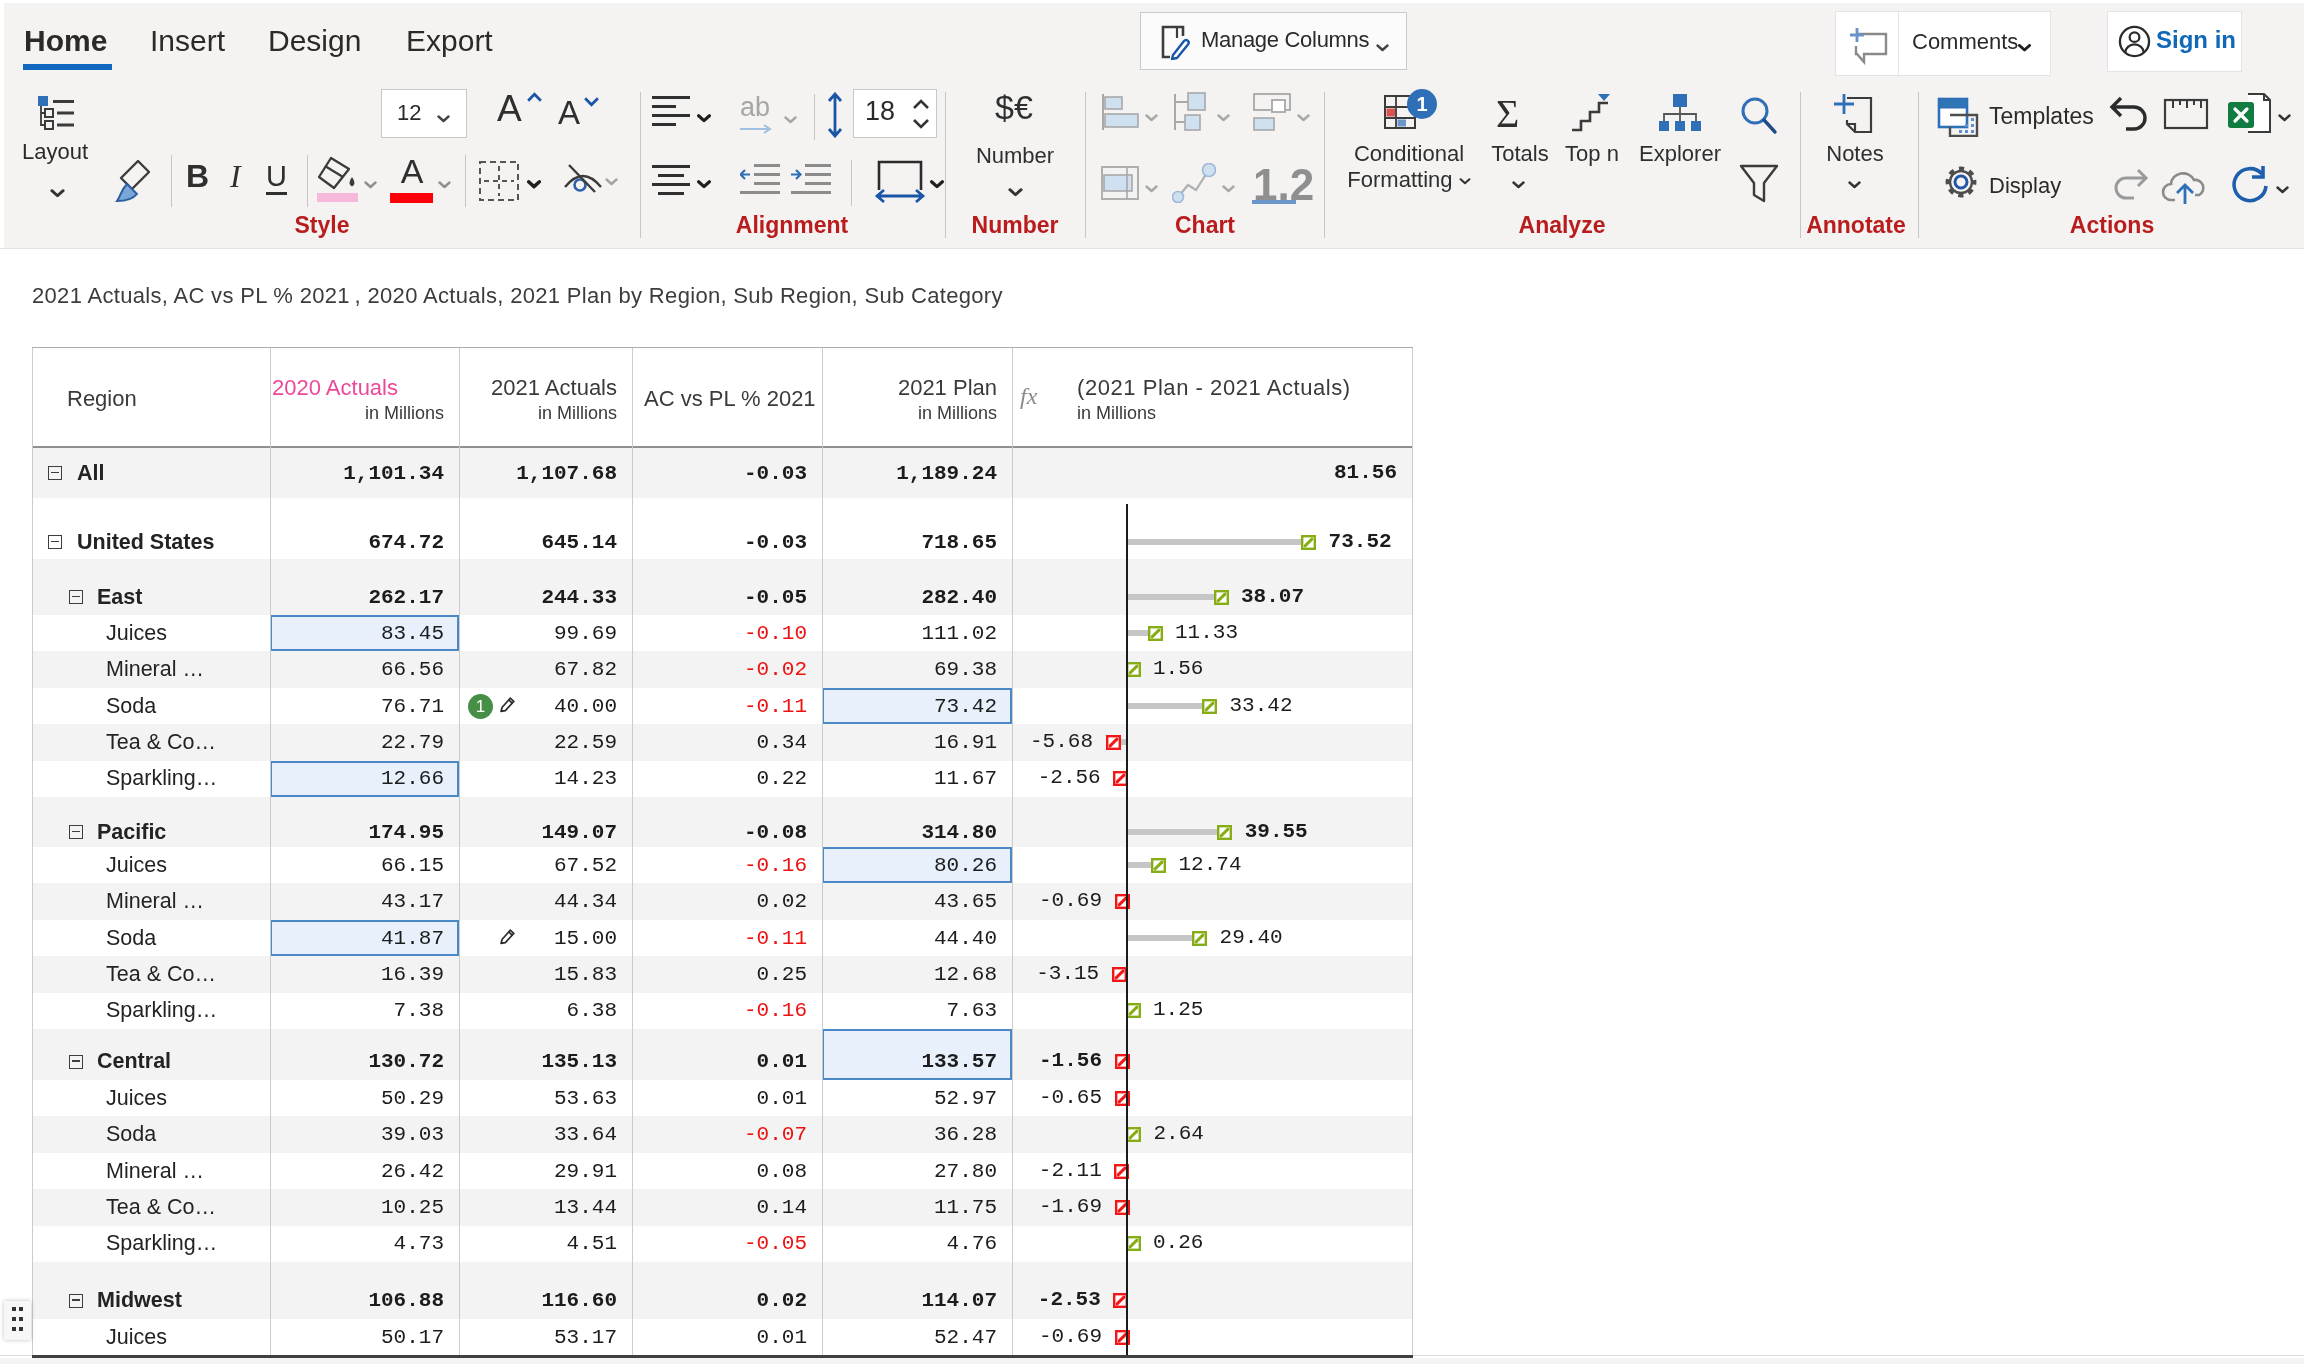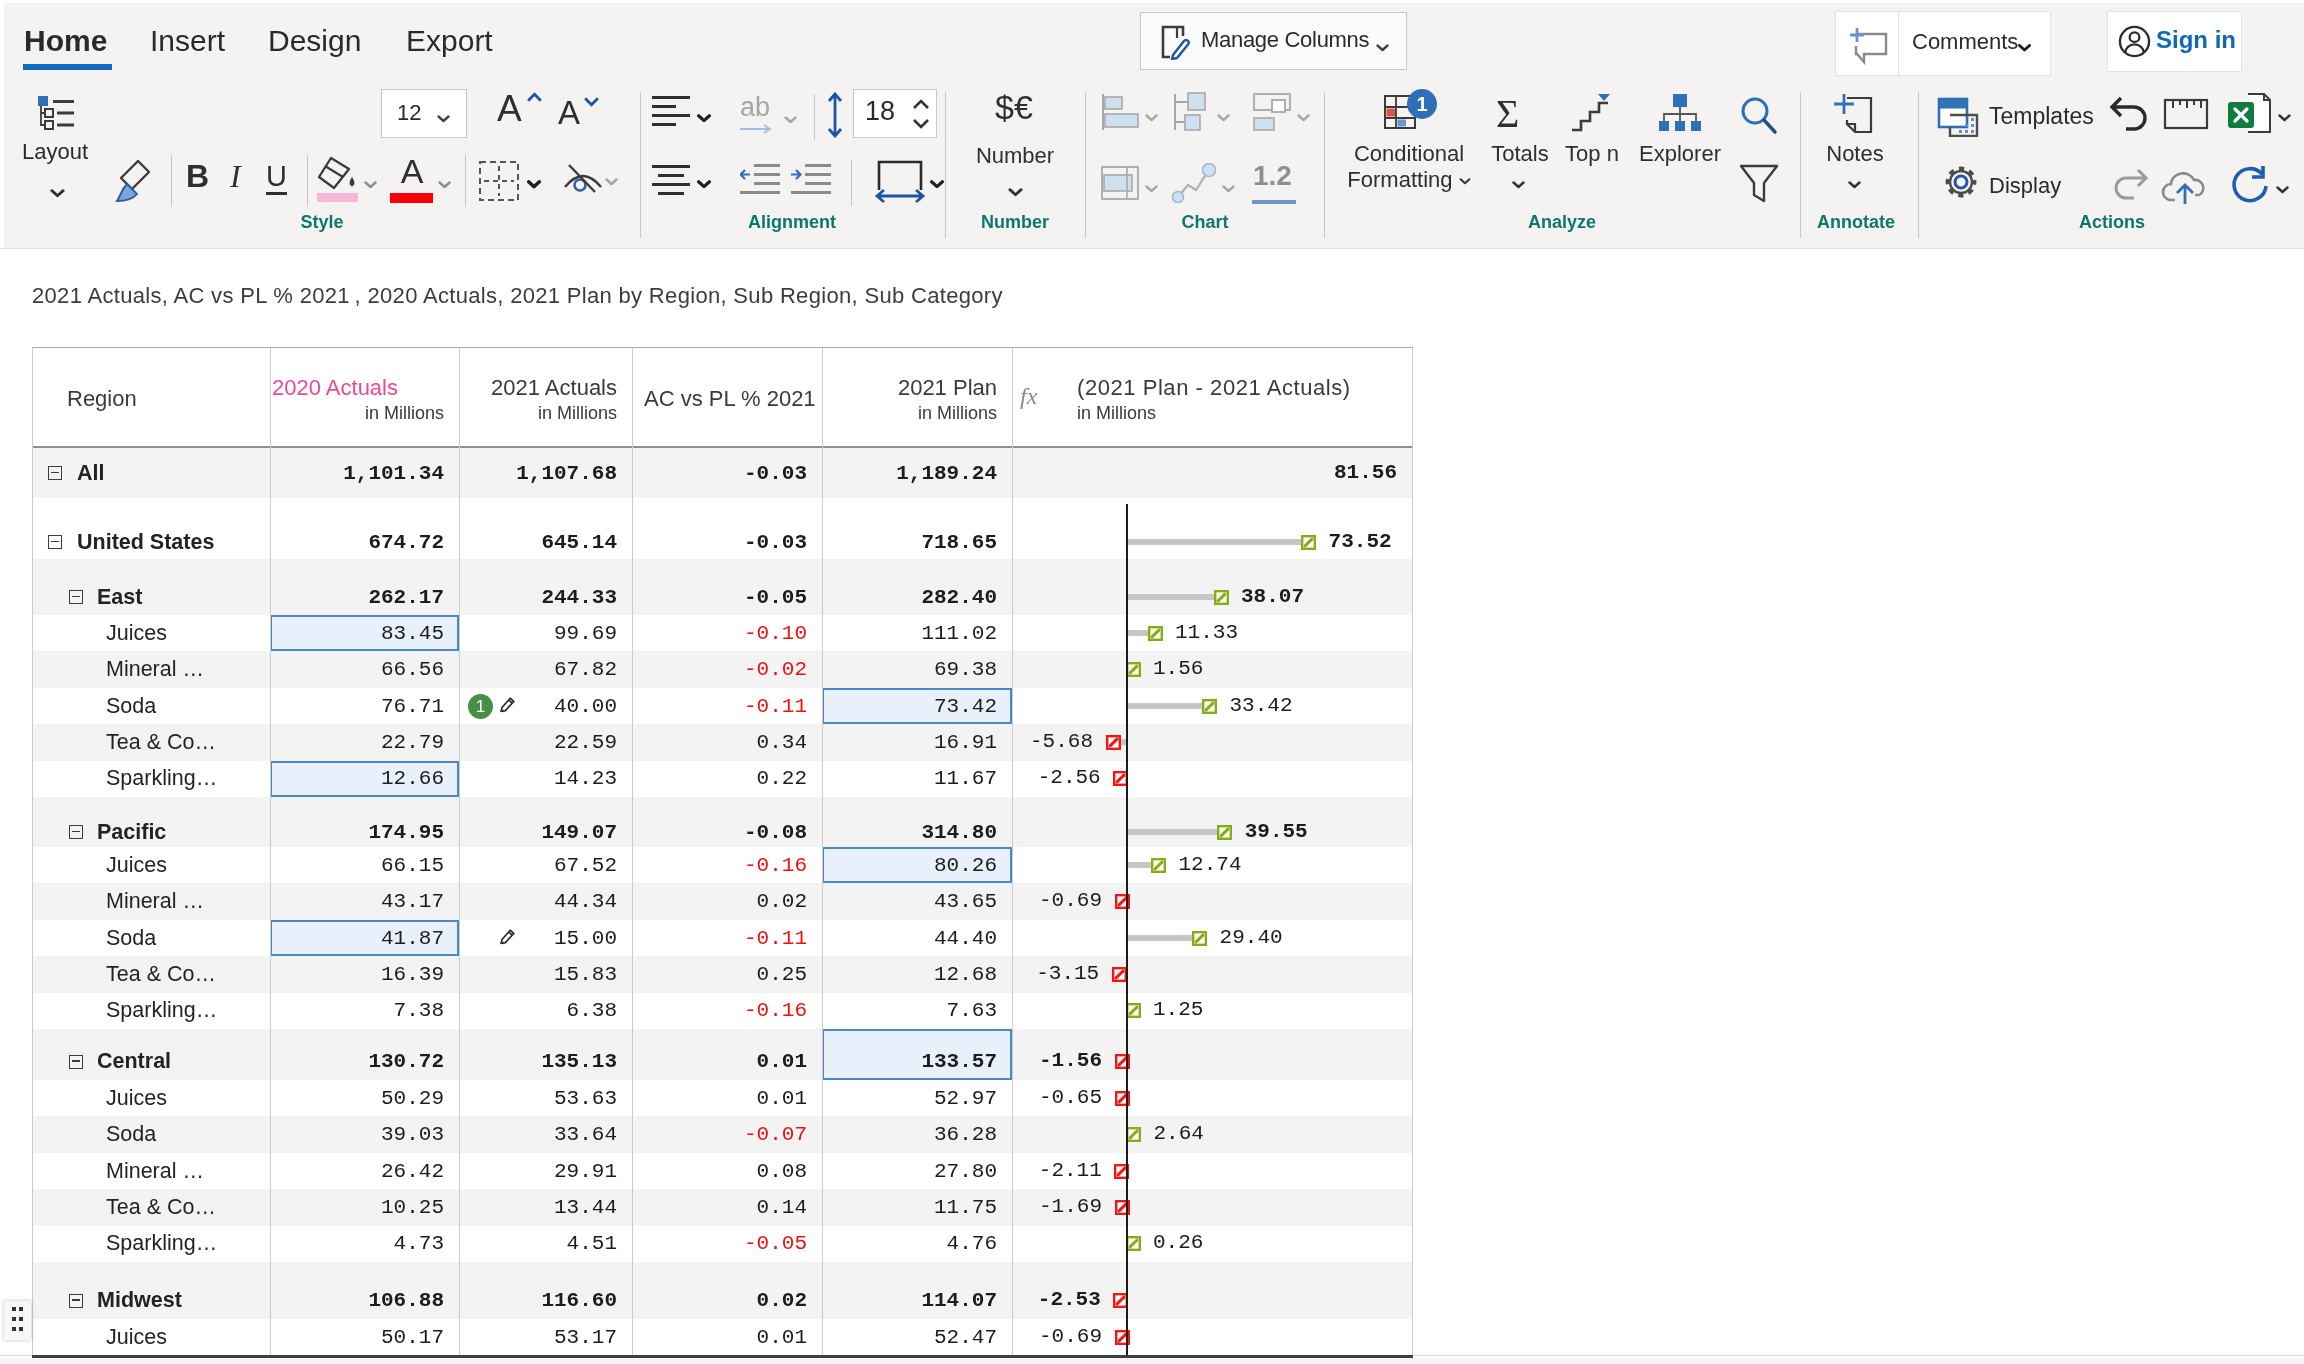--- a/index.html
+++ b/index.html
@@ -1,21 +1,21 @@
 <!DOCTYPE html>
 <html><head><meta charset="utf-8"><style>
 html,body{margin:0;padding:0;}
 body{width:2304px;height:1364px;overflow:hidden;background:#fff;
  font-family:"Liberation Sans",sans-serif;}
 .abs{position:absolute;}
 #ribbon{position:absolute;left:0;top:0;width:2304px;height:248px;background:#f4f3f2;
  border-bottom:1px solid #e2e2e2;}
 .tab{position:absolute;top:24px;font-size:30px;color:#2b2a29;}
 .sep{position:absolute;top:92px;height:146px;width:1px;background:#c6c6c6;}
-.glabel{position:absolute;top:212px;font-size:18px;font-weight:700;color:#0f766e;text-align:center;}
+.glabel{position:absolute;top:212px;font-size:23px;font-weight:700;color:#b91c1c;text-align:center;}
 .ibox{position:absolute;background:#fff;border:1px solid #c8c8c8;}
 .btxt{font-size:22px;color:#2b2a29;}
 .icolabel{position:absolute;font-size:22px;color:#2f2f2f;text-align:center;}
 .row{position:absolute;left:32px;width:1380px;}
 .cell{position:absolute;font-family:"Liberation Mono",monospace;font-size:21px;color:#1c1c1c;
  text-align:right;padding-right:15px;box-sizing:border-box;}
 .lbl{position:absolute;font-size:21.5px;color:#232323;white-space:nowrap;}
 .bold{font-weight:700;}
 .red{color:#ee1111;}
 .colline{position:absolute;width:1px;background:#cccccc;top:348px;height:1007px;}
@@ -231,21 +231,21 @@
         <path d="M1.5 1.5 L6.5 6 L11.5 1.5" stroke="#a8a8a8" stroke-width="2.4" fill="none" stroke-linecap="round" stroke-linejoin="round"></path>
       </svg></div>
     <svg class="abs" style="left:1172px;top:163px;" width="44" height="40" viewBox="0 0 44 40">
       <path d="M6 34 L16 22 L24 27 L36 8" stroke="#b0b0b0" stroke-width="2.2" fill="none"></path>
       <circle cx="6" cy="34" r="5.5" fill="#cfe0f1" stroke="#9fb8d8" stroke-width="1.6"></circle>
       <circle cx="37" cy="7" r="6.5" fill="#cfe0f1" stroke="#9fb8d8" stroke-width="1.6"></circle>
     </svg>
     <div class="abs" style="left:1222px;top:179px;"><svg width="13" height="8" viewBox="0 0 13 8">
         <path d="M1.5 1.5 L6.5 6 L11.5 1.5" stroke="#a8a8a8" stroke-width="2.4" fill="none" stroke-linecap="round" stroke-linejoin="round"></path>
       </svg></div>
-    <div class="abs" style="left:1253px;top:160px;font-size:28px;font-weight:700;color:#8f8f8f;">1.2</div>
+    <div class="abs" style="left:1253px;top:160px;font-size:44px;font-weight:700;color:#8f8f8f;">1.2</div>
     <div class="abs" style="left:1252px;top:200px;width:44px;height:3.5px;background:#6b96c9;"></div>
     <div class="glabel" style="left:1135px;width:140px;">Chart</div>
     <div class="sep" style="left:1324px;"></div>
     <svg class="abs" style="left:1383px;top:94px;" width="40" height="40" viewBox="0 0 40 40">
       <rect x="2" y="2" width="30" height="32" fill="none" stroke="#3b3b3b" stroke-width="2"></rect>
       <path d="M2 13 H32 M2 24 H32 M13 2 V34" stroke="#3b3b3b" stroke-width="1.8"></path>
       <rect x="3.5" y="14.5" width="8.5" height="8" fill="#d9534f"></rect>
       <rect x="14.5" y="25.5" width="8.5" height="7" fill="#6b96c9"></rect>
     </svg>
     <svg class="abs" style="left:1406px;top:88px;" width="32" height="32" viewBox="0 0 32 32">

